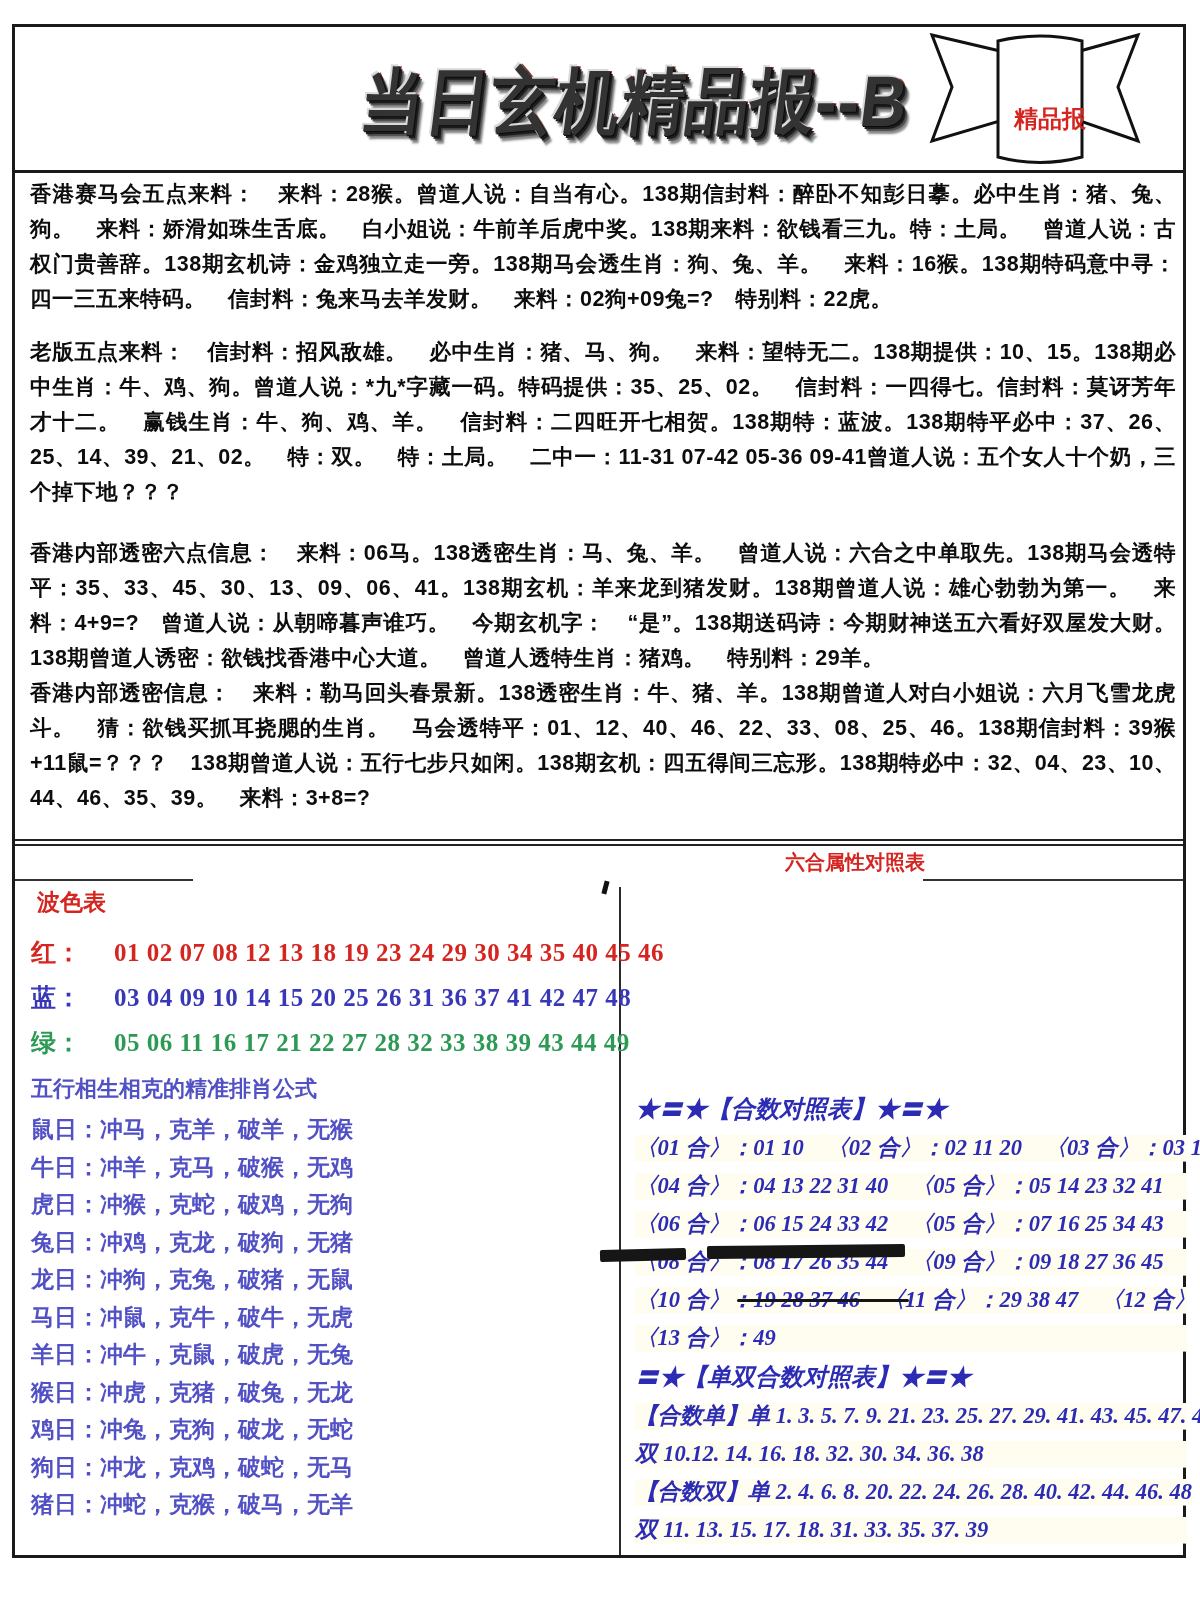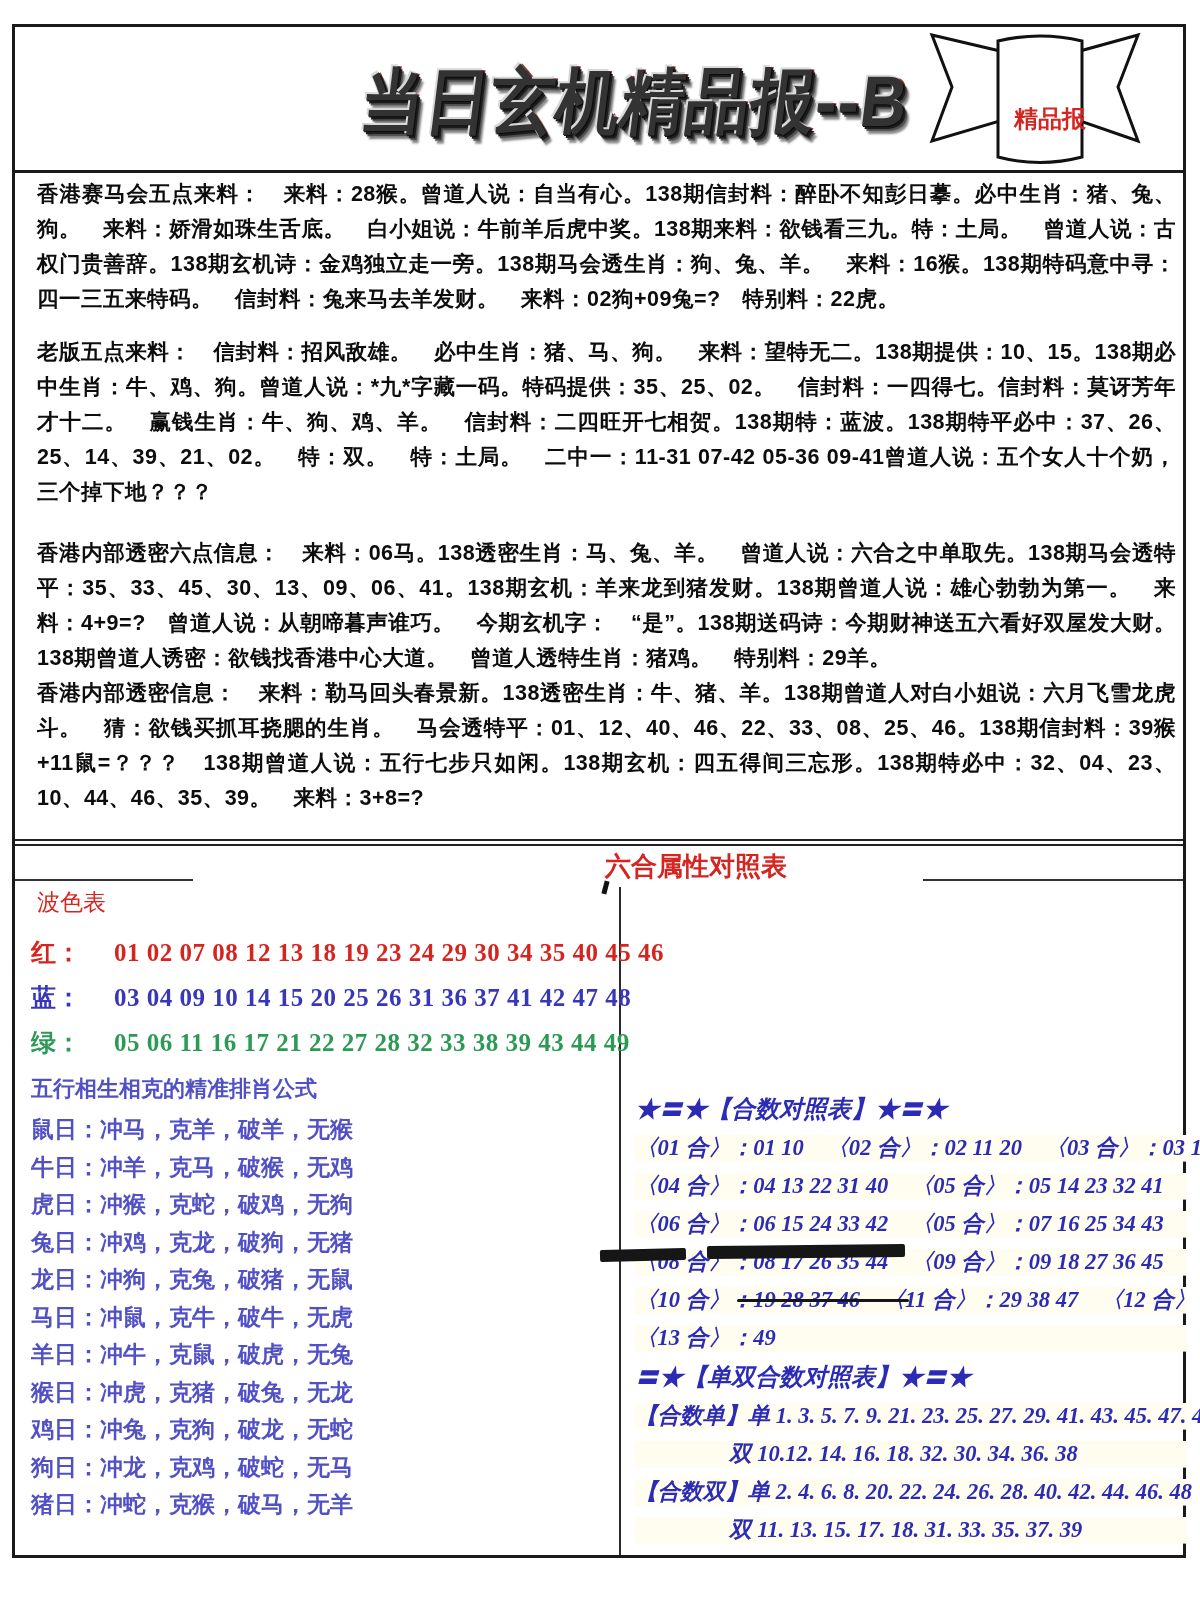--- a/index.html
+++ b/index.html
@@ -15,55 +15,55 @@
            letter-spacing:1px;color:#333;white-space:nowrap;
            transform:skewX(-7deg) scaleY(1.12);transform-origin:left top;
            text-shadow:-2px -2px 0 #d9d9d9,1px 1px 0 #0c0c0c,3px 3px 0 #1c1c1c,
                         5px 5px 1px #4e4e4e,7px 7px 2px #8a8a8a,2px 0 0 #a23b35;}
   .ribbon{position:absolute;left:913px;top:2px;width:214px;height:140px;}
   .ribbon-label{position:absolute;left:74px;top:74px;width:96px;text-align:center;
                 font-size:24px;font-weight:bold;color:var(--red,#d42520);}
 
   
   .tips{position:absolute;top:148px;left:0;right:0;height:662px;
-        padding:2px 7px 0 22px;box-sizing:border-box;overflow:hidden;}
+        padding:2px 7px 0 15px;box-sizing:border-box;overflow:hidden;}
   .tips p{margin:0;font-size:21.5px;font-weight:bold;color:#0d0d0d;
           line-height:35px;text-align:justify;letter-spacing:0.5px;}
   .tips p.p2{margin-top:18px;} .tips p.p3{margin-top:26px;} .tips p.p4{}
 
   
   .section-divider{position:absolute;top:812px;left:0;right:0;height:3px;
                    border-top:2px solid #222;border-bottom:2px solid #222;}
-  .section-title{position:absolute;top:822px;left:590px;width:500px;
-                 font-size:26px;font-weight:bold;color:var(--red,#d42520);}
+  .section-title{position:absolute;top:822px;left:590px;width:500px;text-align:center;
+                 font-size:20px;font-weight:bold;color:var(--red,#d42520);}
   .seg-left{position:absolute;top:852px;left:0;width:178px;height:2px;background:#333;}
   .seg-right{position:absolute;top:852px;left:908px;right:0;height:2px;background:#333;}
   .vline{position:absolute;top:860px;bottom:0;left:604px;width:2px;background:#2a2a2a;}
   .cursor-mark{position:absolute;top:854px;left:588px;width:5px;height:13px;
                background:#111;transform:rotate(15deg);}
 
   
   .left-col{position:absolute;top:856px;left:2px;width:596px;padding:2px 0 0 14px;
             box-sizing:border-box;font-family:"Liberation Serif",serif;}
-  .bose-title{color:var(--red,#d42520);font-size:23px;font-weight:normal;margin:2px 0 12px 6px;}
+  .bose-title{color:var(--red,#d42520);font-size:23px;font-weight:bold;margin:2px 0 12px 6px;}
   .color-row{font-size:25px;font-weight:bold;line-height:45px;white-space:nowrap;}
   .color-row .nums{letter-spacing:0.5px;margin-left:33px;}
   .c-red{color:var(--red,#cc2b24);} .c-blue{color:var(--blue,#3837b8);}
   .c-green{color:var(--green,#2c9a55);}
   .formula-title{color:var(--violet,#4a49c0);font-size:22px;font-weight:bold;margin:9px 0 7px;}
   .zodiac-row{color:var(--violet,#5553c6);font-size:23px;font-weight:bold;
               line-height:37.5px;white-space:nowrap;}
 
   
   .right-col{position:absolute;top:1062px;left:620px;width:552px;
              font-family:"Liberation Serif",serif;font-style:italic;}
   .hesu-title{color:var(--royal,#2b2bb4);font-size:24px;font-weight:bold;line-height:40px;}
   .hesu-row{color:var(--royal,#2b2bb4);font-size:22.5px;font-weight:bold;line-height:38px;
             white-space:nowrap;background:linear-gradient(#fffdf0,#fffdf0) left center/100% 70% no-repeat;}
-  .indent{padding-left:94px;}
+  .indent{}
 
   
   .smudge{position:absolute;background:#161616;border-radius:2px;}
   .s1{left:585px;top:1222px;width:86px;height:12px;transform:rotate(-1.5deg);}
   .s2{left:692px;top:1218px;width:198px;height:13px;transform:rotate(-0.6deg);}
   .s3{left:722px;top:1272px;width:172px;height:3px;}
 </style>
 </head>
 <body>
 

